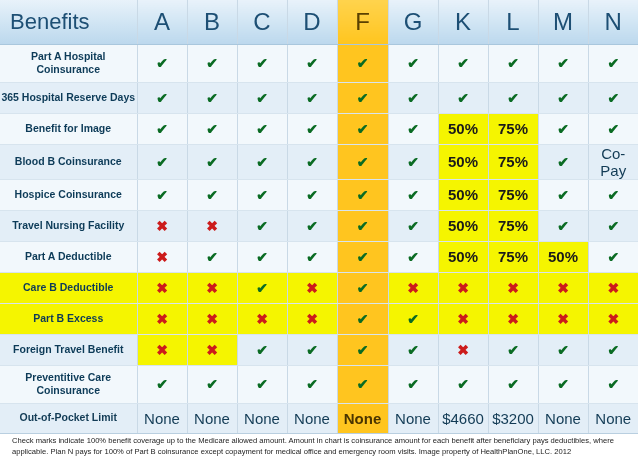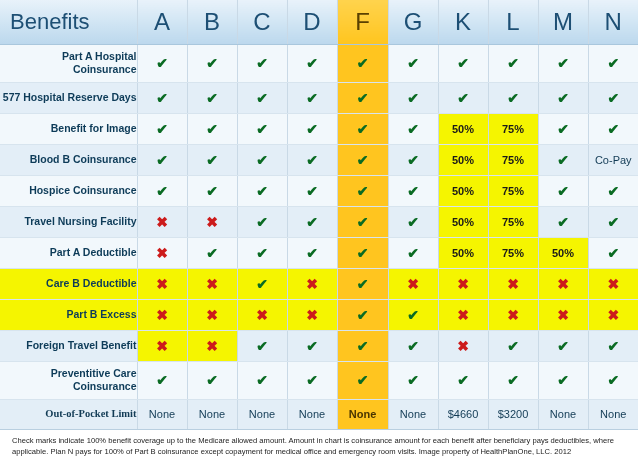--- a/index.html
+++ b/index.html
@@ -49,45 +49,45 @@
     background:linear-gradient(to bottom,#ffd34d 0%, #ffc51f 100%);
     color:#5a4000;
   }
 
   td.label {
     font-size:10.5px;
     color:#0d3b58;
     font-weight:bold;
     padding:4px 6px 4px 8px;
     line-height:1.25;
-    text-align:right;
+    text-align:center;
   }
   td.cell {
     text-align:center;
     font-size:12px;
     color:#123b55;
     height:31px;
   }
   td.cell.hl { background:#ffc51f; color:#4a3500; font-weight:bold; }
   td.yellow { background:#f5f500; font-weight:bold; font-size:13px; color:#1a1a1a; }
 
   tr.r-even td { background:#f2f8fc; }
   tr.r-odd  td { background:#e3eef7; }
   tr.r-even td.hl, tr.r-odd td.hl { background:#ffc51f; }
   tr.r-even td.yellow, tr.r-odd td.yellow { background:#f5f500; }
 
   tr.rowhl td { background:#f5f500 !important; }
   tr.rowhl td.hl { background:#ffc51f !important; }
 
   .tick { color:#0a6b23; font-size:14px; font-weight:bold; }
   .cross { color:#cc1b1b; font-size:14px; font-weight:bold; }
-  .txt { font-size:11px; }
+  .txt { font-size:15px; }
 
   tr.last td { font-size:12px; color:#123b55; height:30px; border-bottom:1px solid #b9cfe0; }
-  tr.last td.label { font-weight:bold; font-size:10.5px;font-family:Liberation Serif, serif; }
+  tr.last td.label { font-weight:bold; font-size:10.5px; }
 
   
   .footnote {
     position:absolute;
     left:8px; top:432px;
     width:638px;
     padding:3px 4px 0 4px;
     font-size:7.6px;
     line-height:1.45;
     color:#222;
@@ -135,21 +135,21 @@
           <td class="cell"><span class="tick">✔</span></td>
           <td class="cell"><span class="tick">✔</span></td>
           <td class="cell hl"><span class="tick">✔</span></td>
           <td class="cell"><span class="tick">✔</span></td>
           <td class="cell"><span class="tick">✔</span></td>
           <td class="cell"><span class="tick">✔</span></td>
           <td class="cell"><span class="tick">✔</span></td>
           <td class="cell"><span class="tick">✔</span></td>
         </tr>
         <tr class="r-odd">
-          <td class="label">577 Hospital Reserve Days</td>
+          <td class="label">365 Hospital Reserve Days</td>
           <td class="cell"><span class="tick">✔</span></td>
           <td class="cell"><span class="tick">✔</span></td>
           <td class="cell"><span class="tick">✔</span></td>
           <td class="cell"><span class="tick">✔</span></td>
           <td class="cell hl"><span class="tick">✔</span></td>
           <td class="cell"><span class="tick">✔</span></td>
           <td class="cell"><span class="tick">✔</span></td>
           <td class="cell"><span class="tick">✔</span></td>
           <td class="cell"><span class="tick">✔</span></td>
           <td class="cell"><span class="tick">✔</span></td>

